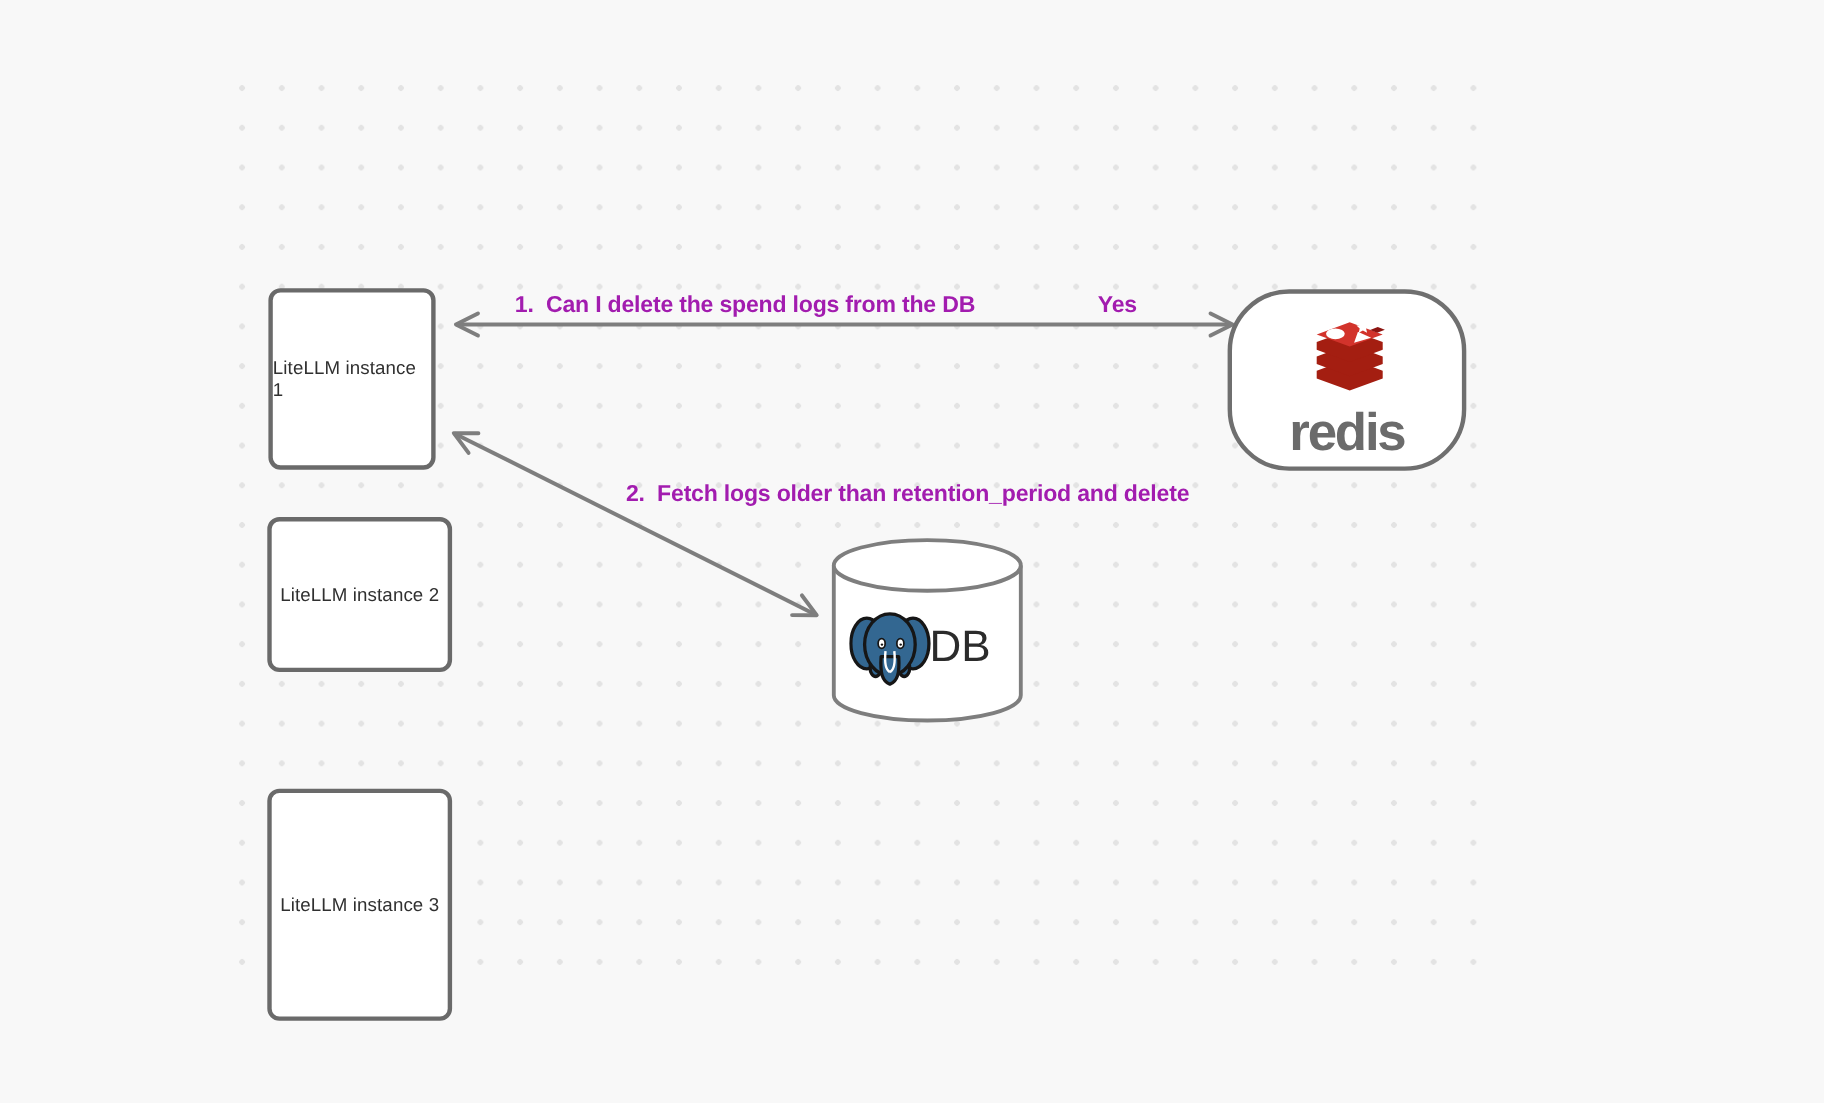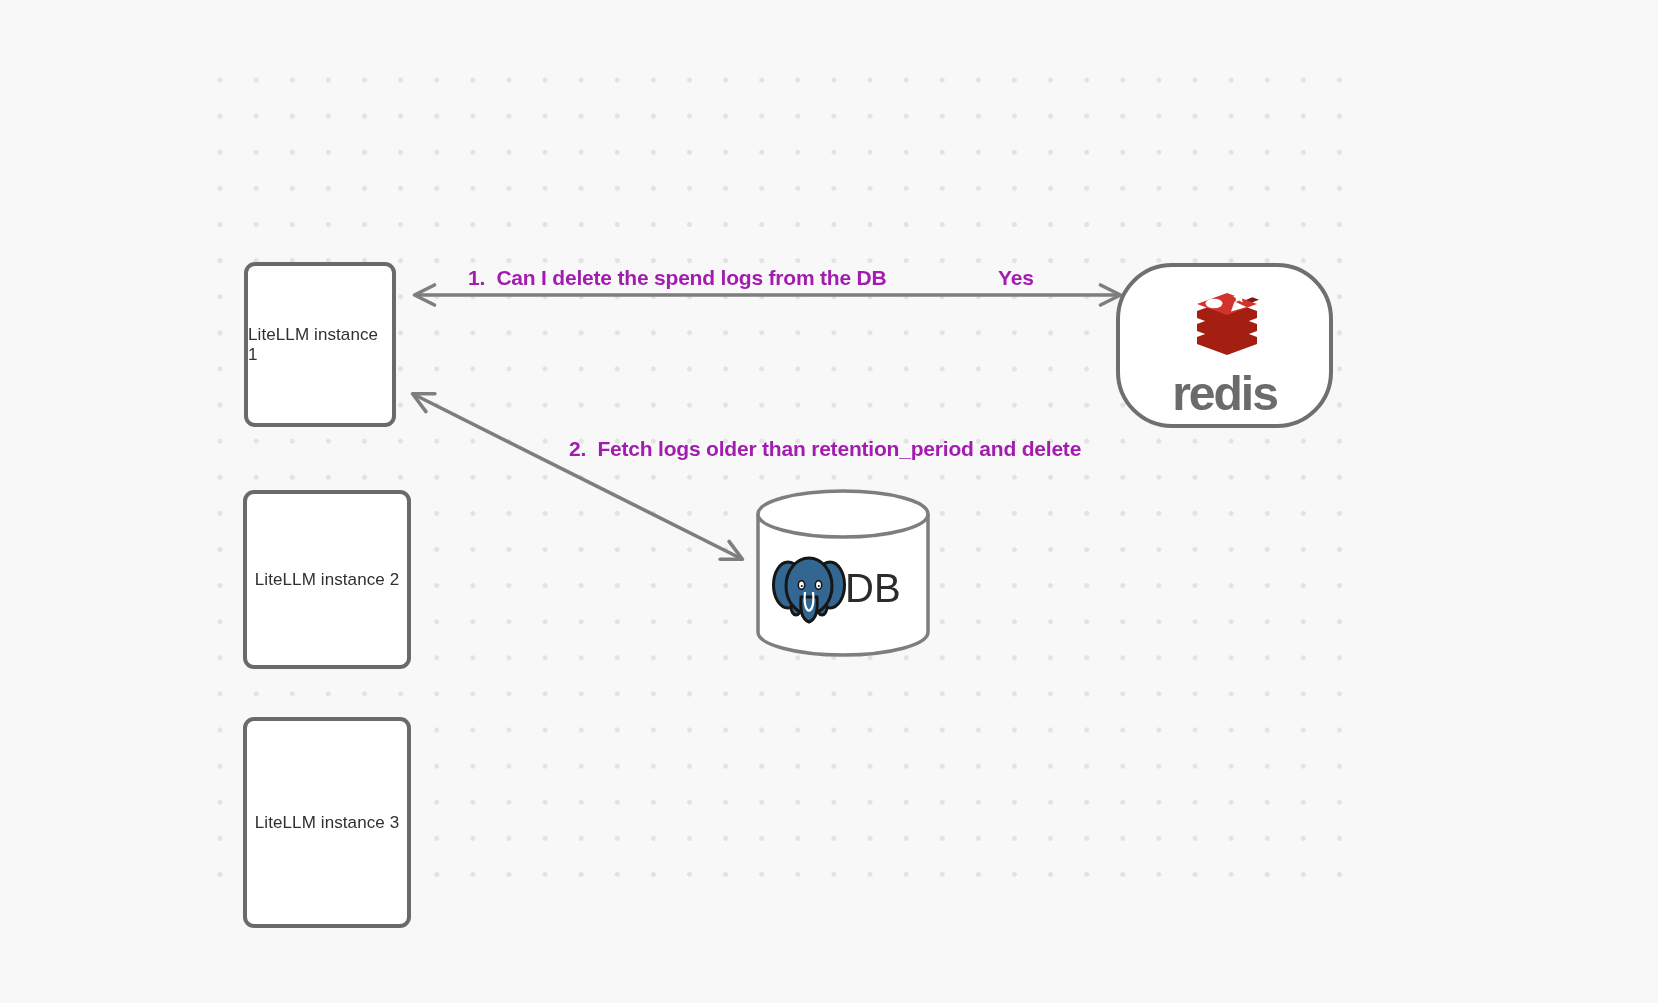--- a/index.html
+++ b/index.html
@@ -14,21 +14,21 @@
     background-size:36.12px 36.12px;
   }
   .node{
     position:absolute;background:#ffffff;border:4px solid #6a6a6a;border-radius:11px;
     display:flex;align-items:center;justify-content:center;box-sizing:border-box;
   }
   .node-label{
     font-size:17px;color:#303030;letter-spacing:0.1px;
   }
   #box1{left:244px;top:262px;width:152px;height:165px;}
-  #box2{left:243px;top:490px;width:168px;height:179px;}
+  #box2{left:243px;top:470px;width:168px;height:141px;}
   #box3{left:243px;top:717px;width:168px;height:211px;}
   #redisNode{
     position:absolute;left:1116px;top:263px;width:217px;height:165px;
     background:#ffffff;border:4px solid #6f6f6f;border-radius:56px;box-sizing:border-box;
   }
   #redisIcon{position:absolute;left:69px;top:24px;width:76px;height:67px;}
   #redisWordmark{
     position:absolute;left:0;top:84px;width:100%;text-align:center;
     font-size:48px;font-weight:bold;color:#6b6b6b;letter-spacing:-2px;line-height:1;margin-top:19px;
   }

